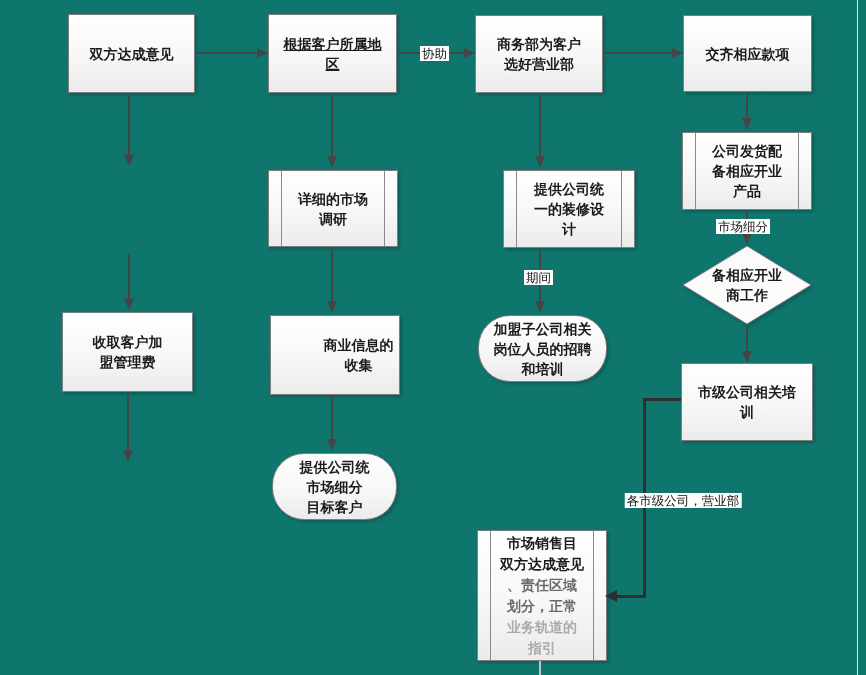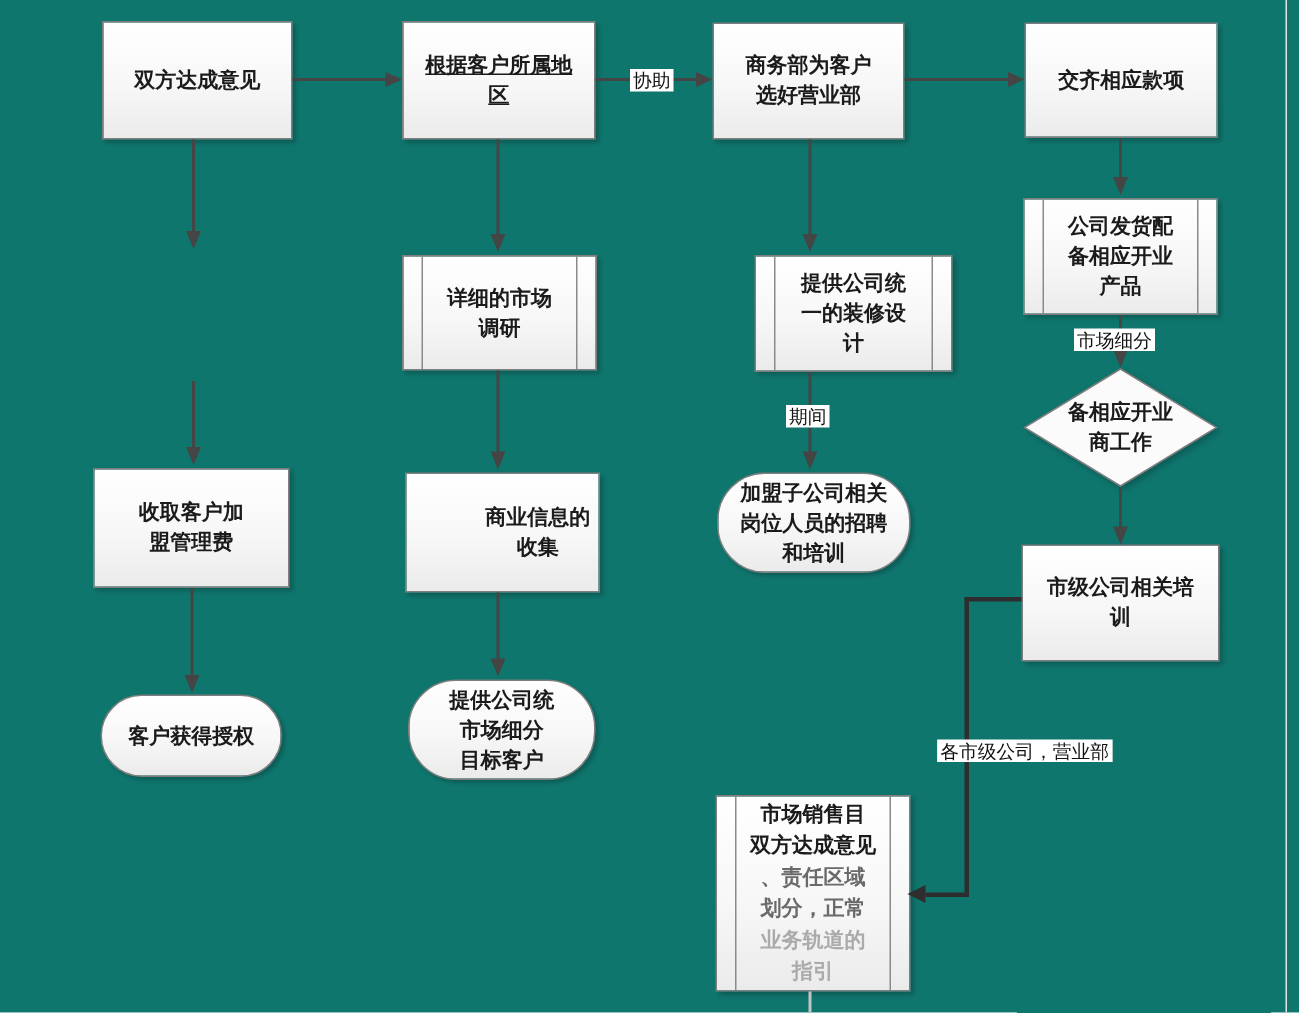--- a/index.html
+++ b/index.html
@@ -124,23 +124,20 @@
     <div>选好营业部</div>
   </div>
   <div class="node n-payment">
     <div>交齐相应款项</div>
   </div>
 
   <div class="node n-fee">
     <div>收取客户加</div>
     <div>盟管理费</div>
   </div>
-  <div class="node terminator n-authorized">
-    <div>客户获得授权</div>
-  </div>
 
   <div class="node predef n-research">
     <div>详细的市场</div>
     <div>调研</div>
   </div>
   <div class="node n-infocollect">
     <div>商业信息的收集</div>
   </div>
   <div class="node terminator n-organize">
     <div>提供公司统</div>

